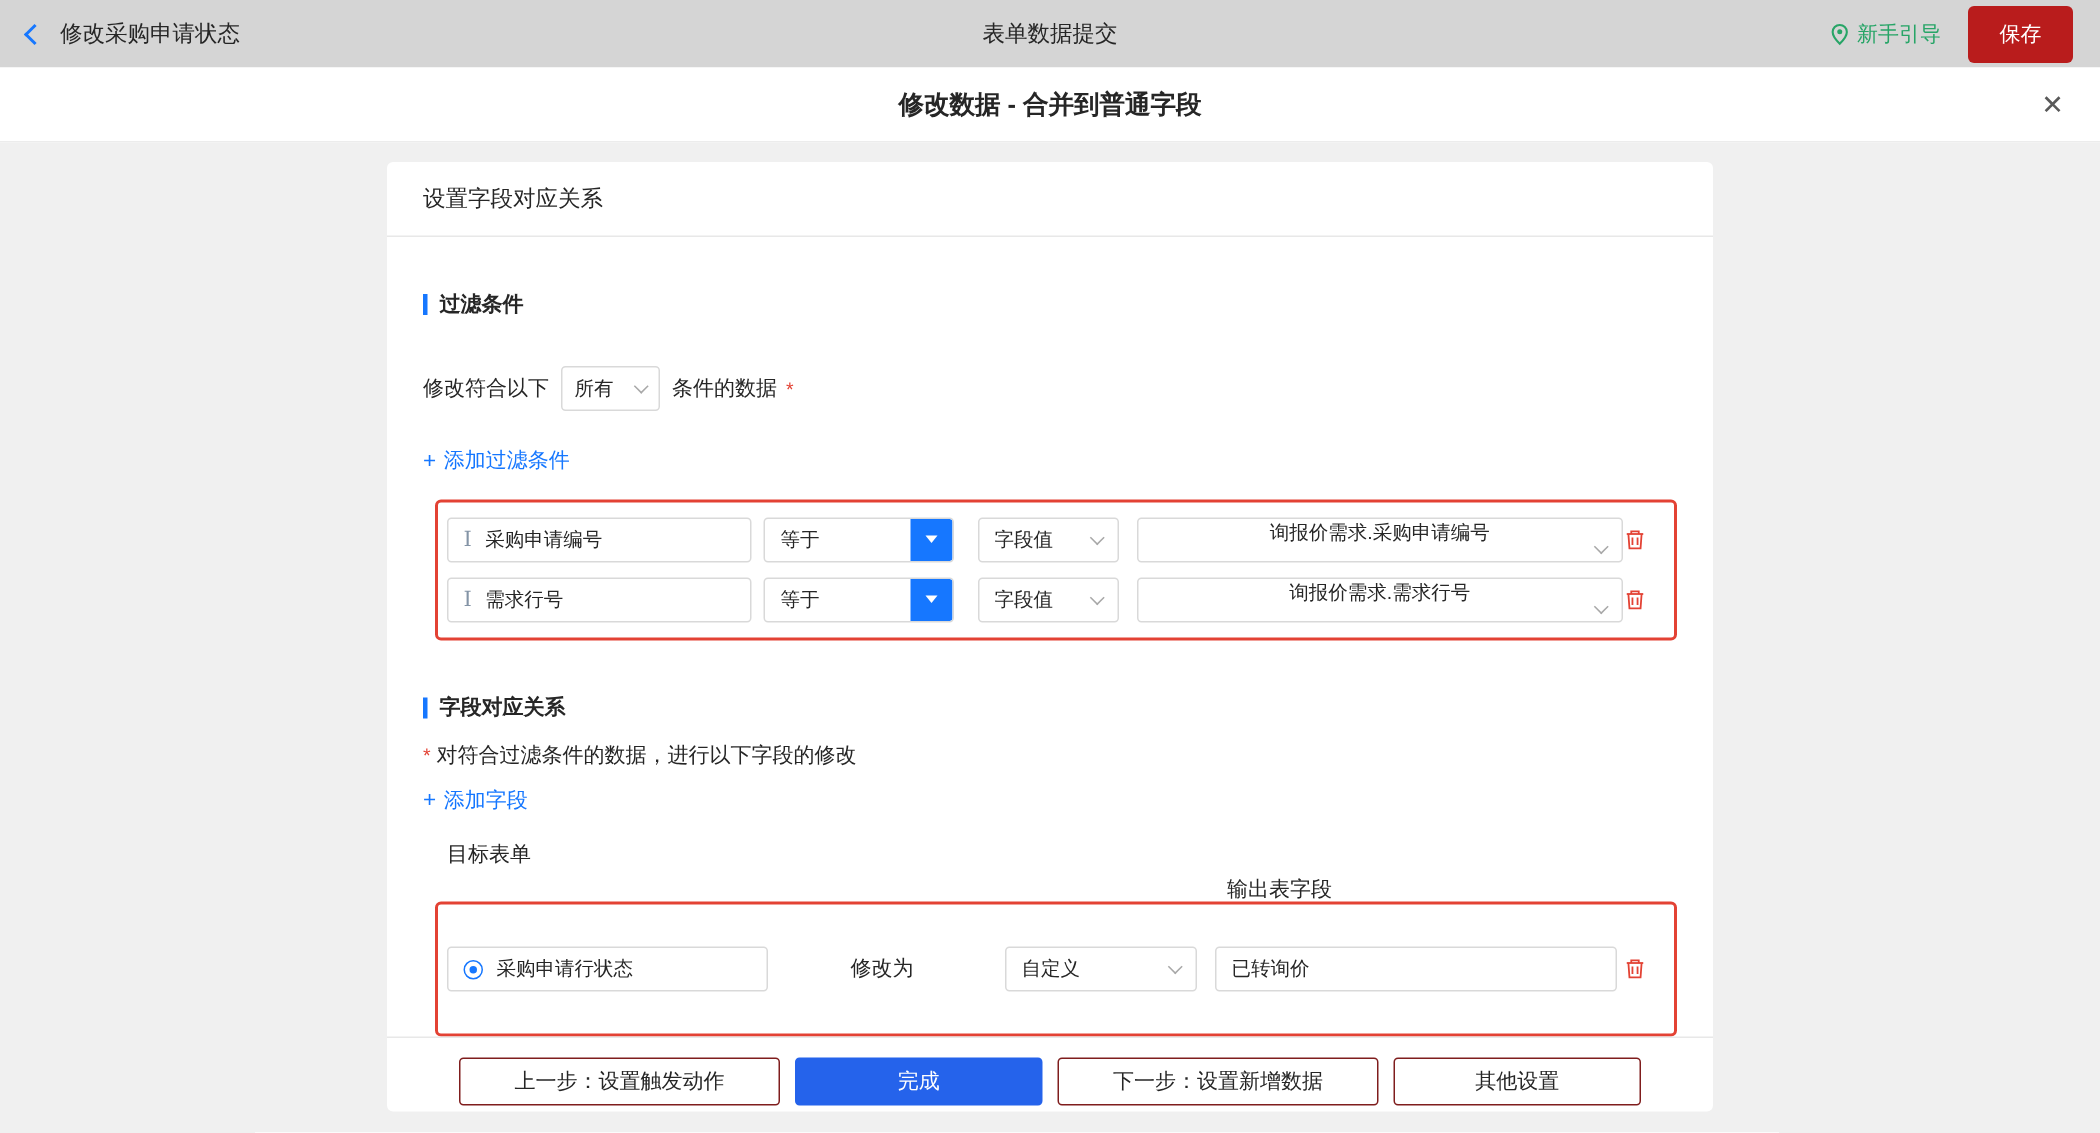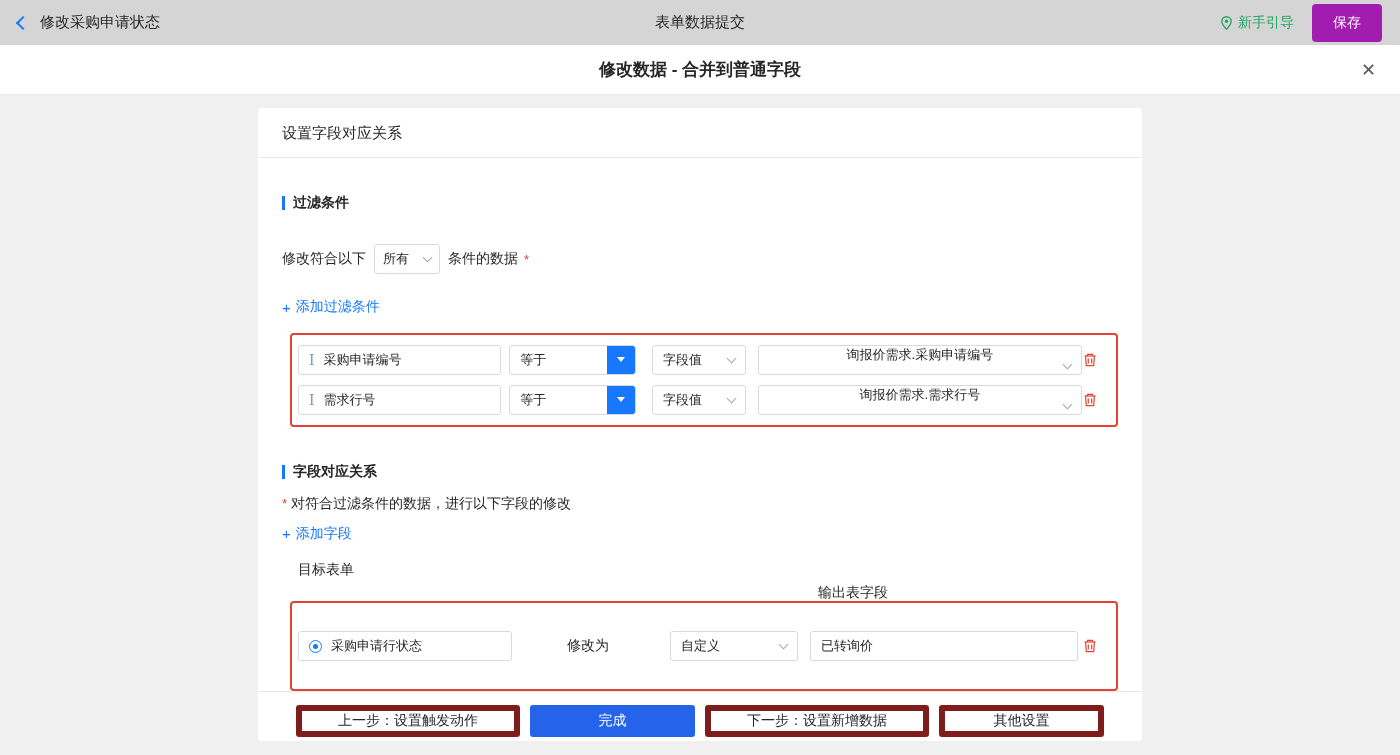--- a/index.html
+++ b/index.html
@@ -6,21 +6,21 @@
   html,body { width:1400px; height:755px; font-family:"Liberation Sans","DejaVu Sans",sans-serif; background:#fff; color:#262626; }
   .page { width:1400px; height:755px; display:flex; flex-direction:column; overflow:hidden; }
 
   
   .topbar { height:45px; background:#d5d5d5; display:flex; align-items:center; padding:0 18px; position:relative; flex:none; }
   .topbar-left { display:flex; align-items:center; font-size:15px; color:#262626; }
   .back-chevron { width:10px; height:10px; border-left:2px solid #1677ff; border-bottom:2px solid #1677ff; transform:rotate(45deg); margin-right:12px; cursor:pointer; }
   .topbar-center { position:absolute; left:50%; transform:translateX(-50%); font-size:15px; color:#262626; }
   .topbar-right { margin-left:auto; display:flex; align-items:center; gap:18px; }
   .guide { display:flex; align-items:center; gap:5px; color:#27a567; font-size:14px; cursor:pointer; }
-  .save-btn { width:70px; height:38px; background:#a21caf; color:#fff; border:none; border-radius:4px; font-size:14px; cursor:pointer; font-family:inherit; }
+  .save-btn { width:70px; height:38px; background:#b91c1c; color:#fff; border:none; border-radius:4px; font-size:14px; cursor:pointer; font-family:inherit; }
 
   
   .dialog-header { height:50px; background:#fff; display:flex; align-items:center; justify-content:center; position:relative; border-bottom:1px solid #ececec; flex:none; }
   .dialog-title { font-size:17px; font-weight:bold; color:#262626; }
   .close { position:absolute; right:24px; top:50%; transform:translateY(-50%); font-size:18px; color:#595959; cursor:pointer; line-height:1; }
 
   
   .stage { flex:1; background:#f0f0f0; padding:13px 0 14px; }
   .card { width:884px; height:633px; margin:0 auto; background:#fff; border-radius:4px; display:flex; flex-direction:column; }
   .card-header { height:50px; line-height:50px; padding:0 24px; border-bottom:1px solid #e8e8e8; font-size:15px; color:#262626; flex:none; }
@@ -65,21 +65,21 @@
 
   .trash { margin-left:auto; margin-right:12px; cursor:pointer; display:flex; align-items:center; }
 
   .cols-row { position:relative; height:20px; font-size:14px; color:#262626; font-weight:500; }
   .col-target { position:absolute; left:16px; top:0; }
   .col-output { position:absolute; left:536px; top:0;margin-top:23px; }
 
   .desc-line { display:flex; align-items:center; font-size:14px; color:#262626; }
 
   .card-footer { margin-top:auto; border-top:1px solid #e8e8e8; height:58px; display:flex; align-items:center; justify-content:center; gap:10px; flex:none; }
-  .btn { height:32px; min-width:165px; padding:0 36px; background:#fff; border:6px solid #7f1d1d; border-radius:3px; font-size:14px; color:#262626; cursor:pointer; font-family:inherit; }
+  .btn { height:32px; min-width:165px; padding:0 36px; background:#fff; border:1px solid #7f1d1d; border-radius:3px; font-size:14px; color:#262626; cursor:pointer; font-family:inherit; }
   .btn.primary { background:#2563eb; border-color:#2563eb; color:#fff; }
 </style>
 </head>
 <body>
 
 <div class="page">
 
   <div class="topbar">
     <div class="topbar-left">
       <span class="back-chevron"></span>

